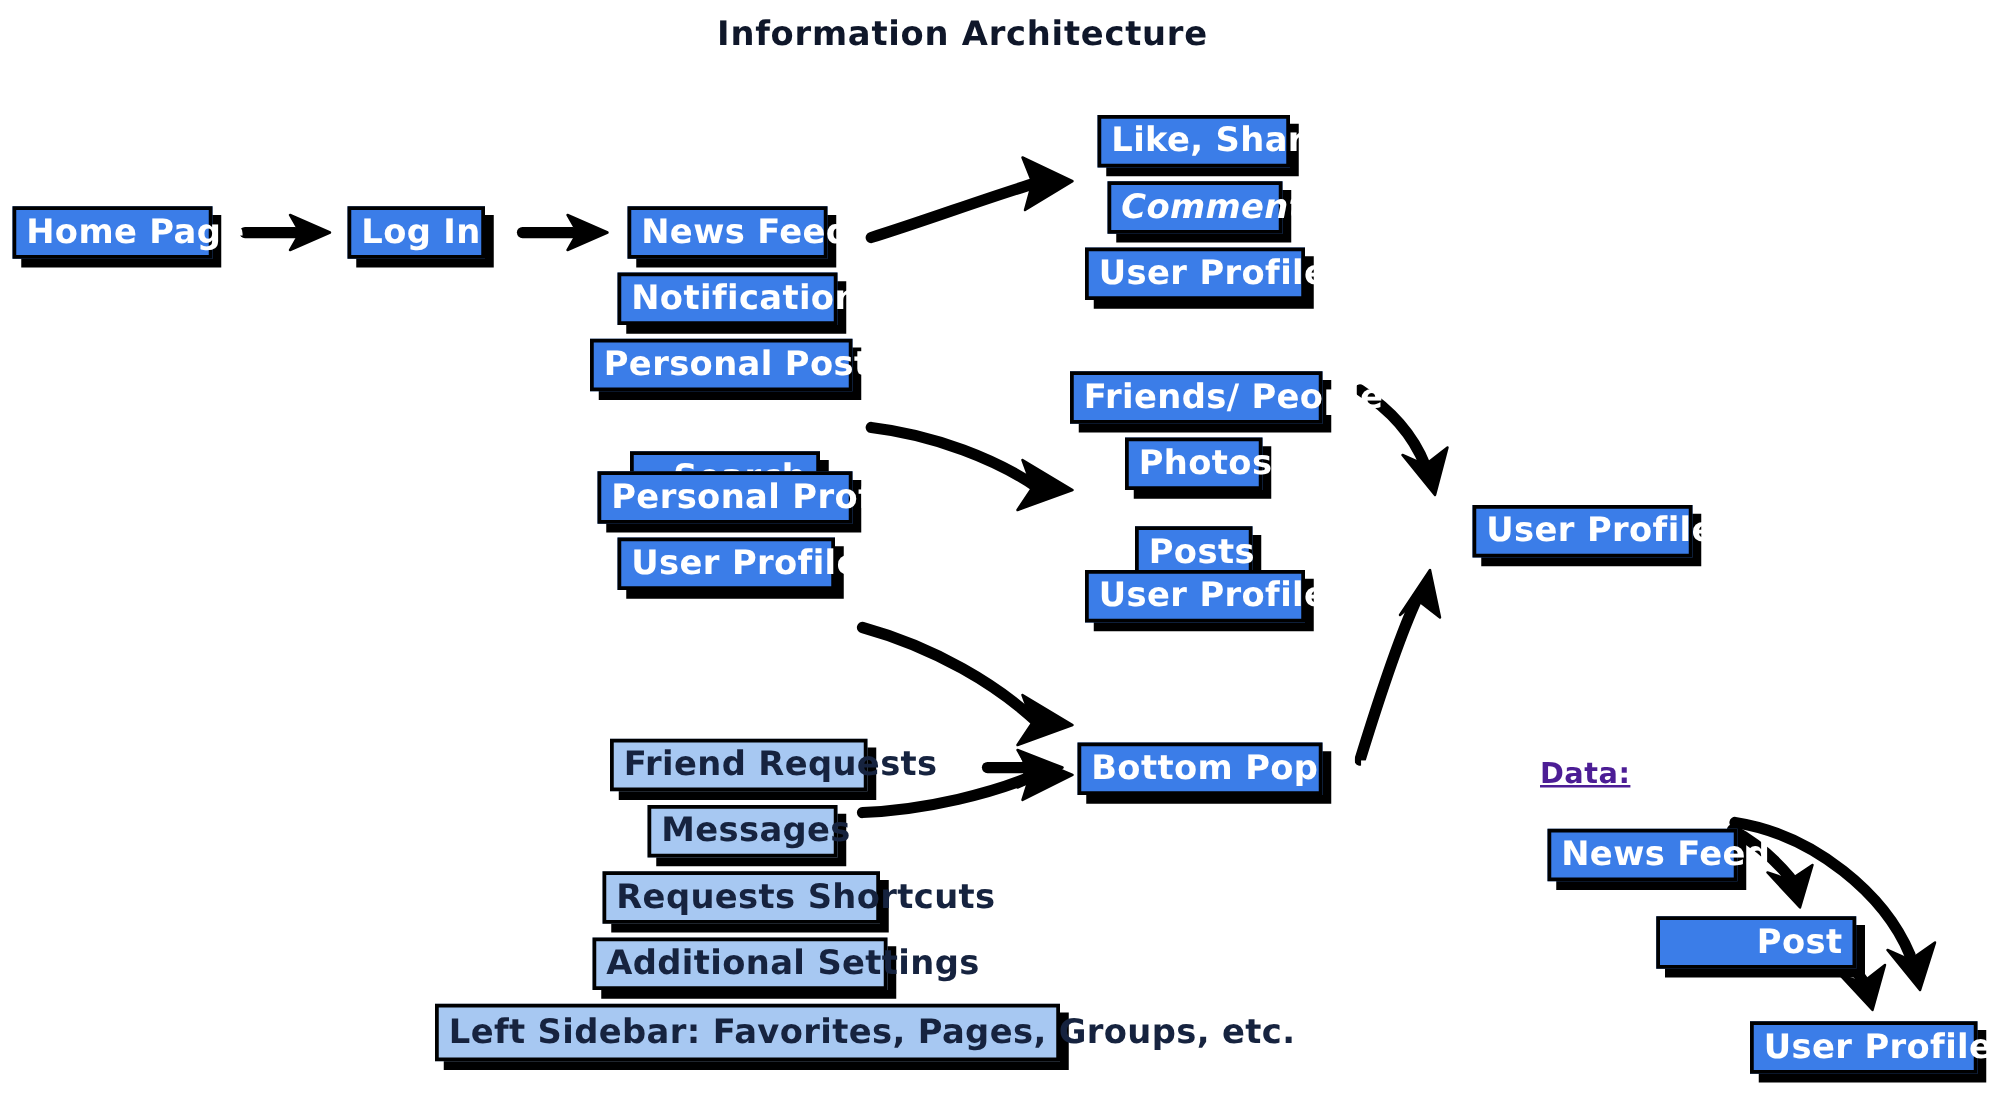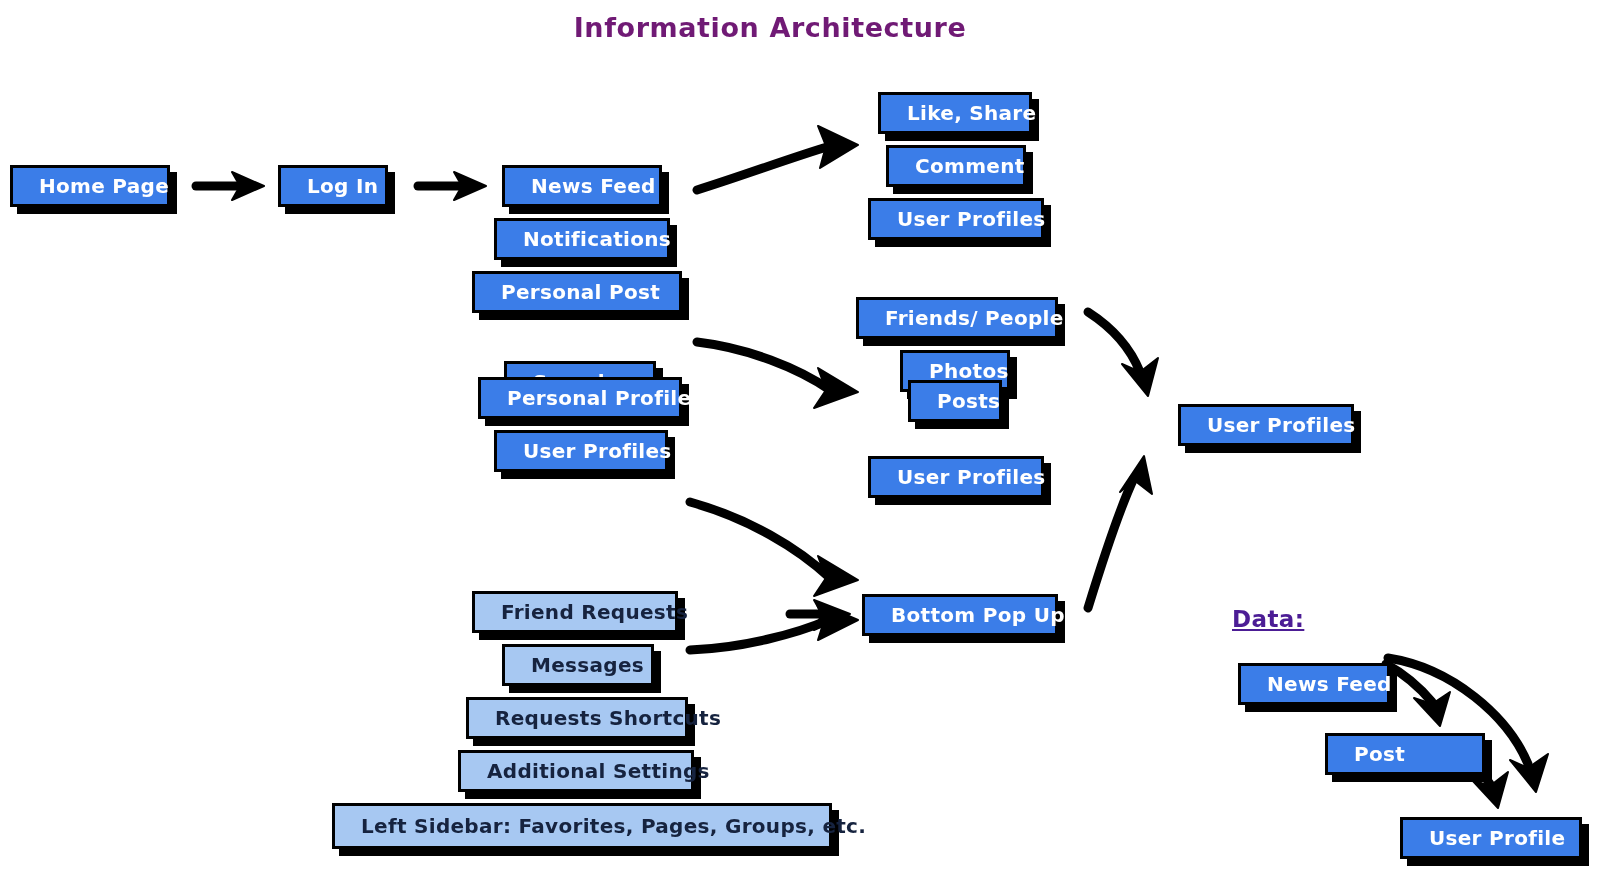--- a/index.html
+++ b/index.html
@@ -22,45 +22,46 @@
   
   .title {
     position: absolute;
     left: 0;
     top: 12px;
     width: 1540px;
     text-align: center;
     font-size: 27px;
     font-weight: bold;
     letter-spacing: 0.6px;
-    color: #701a75;
+    color: #0f172a;
     white-space: nowrap;
   }
 
   
   .node {
     position: absolute;
     box-sizing: border-box;
     height: 42px;
     line-height: 36px;
-    padding: 0 26px;
+    padding: 0 8px;
     border: 3px solid #000000;
     background: #3b7de8;
     color: #ffffff;
-    font-size: 20px;
+    font-size: 27px;
     font-weight: bold;
     letter-spacing: 0.3px;
-    text-align: left;
+    text-align: right;
     white-space: nowrap;
     box-shadow: 7px 7px 0 0 #000000;
     z-index: 5;
   }
   .node.light {
     background: #a7c8f2;
     color: #16233f;
+    margin-left: 16px;
   }
   .node.tall {
     height: 46px;
     line-height: 40px;
   }
 
   
   .section-label {
     position: absolute;
     font-size: 23px;
@@ -175,26 +176,26 @@
   <div class="node" style="left:478px; top:377px; width:204px;">Personal Profile</div>
   <div class="node" style="left:494px; top:430px; width:174px;">User Profiles</div>
 
   <div class="node light" style="left:472px; top:591px; width:206px;">Friend Requests</div>
   <div class="node light" style="left:502px; top:644px; width:152px;">Messages</div>
   <div class="node light" style="left:466px; top:697px; width:222px;">Requests Shortcuts</div>
   <div class="node light" style="left:458px; top:750px; width:236px;">Additional Settings</div>
   <div class="node light tall" style="left:332px; top:803px; width:500px;">Left Sidebar: Favorites, Pages, Groups, etc.</div>
 
   <div class="node" style="left:878px; top:92px; width:154px;">Like, Share</div>
-  <div class="node" style="left:886px; top:145px; width:140px;">Comment</div>
+  <div class="node" style="left:886px; top:145px; width:140px;font-style:italic;">Comment</div>
   <div class="node" style="left:868px; top:198px; width:176px;">User Profiles</div>
 
   <div class="node" style="left:856px; top:297px; width:202px;">Friends/ People</div>
   <div class="node" style="left:900px; top:350px; width:110px;">Photos</div>
-  <div class="node" style="left:908px; top:380px; width:94px;">Posts</div>
+  <div class="node" style="left:908px; top:421px; width:94px;">Posts</div>
   <div class="node" style="left:868px; top:456px; width:176px;">User Profiles</div>
 
   <div class="node" style="left:862px; top:594px; width:196px;">Bottom Pop Up</div>
 
   <div class="node" style="left:1178px; top:404px; width:176px;">User Profiles</div>
 
   <div class="section-label" style="left:1232px; top:606px;">Data:</div>
   <div class="node" style="left:1238px; top:663px; width:152px;">News Feed</div>
   <div class="node" style="left:1325px; top:733px; width:160px;">Post</div>
   <div class="node" style="left:1400px; top:817px; width:182px;">User Profile</div>

